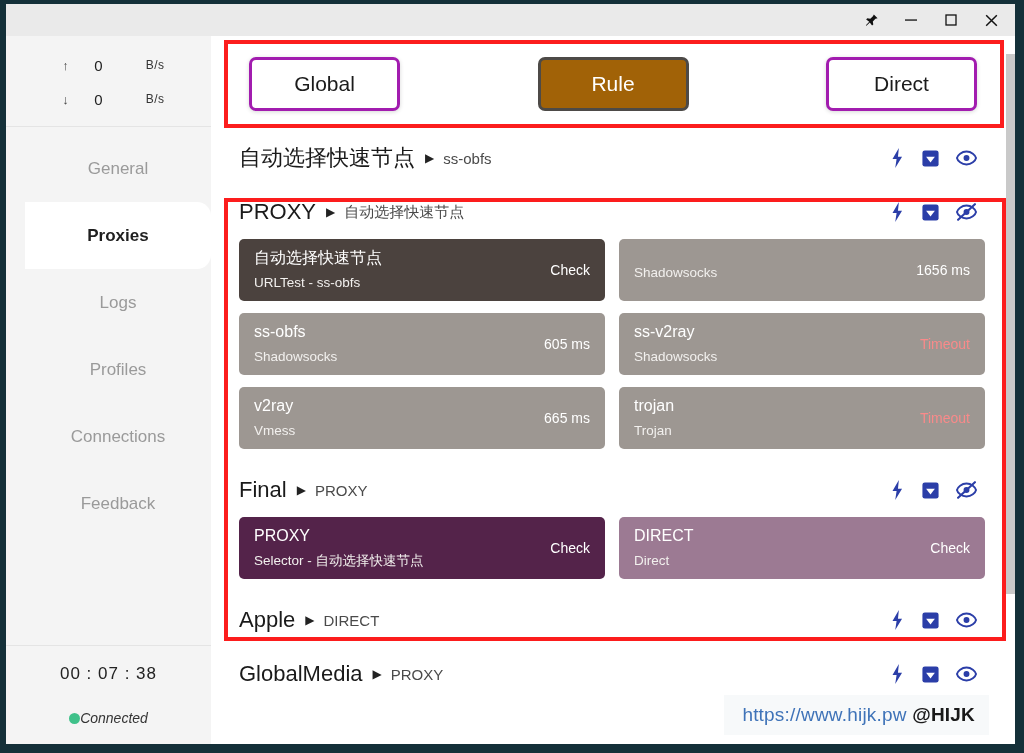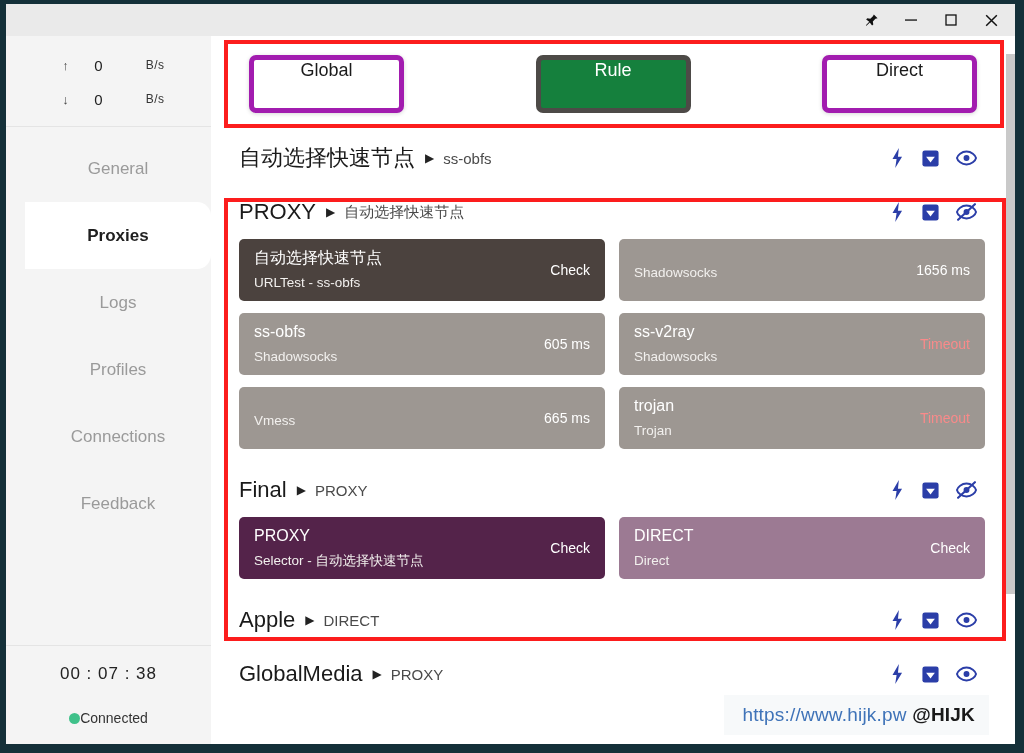--- a/index.html
+++ b/index.html
@@ -65,40 +65,40 @@
   }
   .navitem.active::before{
     content:"";position:absolute;left:0;top:0;bottom:0;width:0;
   }
 
   .sidefoot{
     padding-bottom:18px;border-top:1px solid #e4e4e4;padding-top:18px;
     display:flex;flex-direction:column;align-items:center;gap:26px;
   }
   .timer{font-size:17px;color:#222;letter-spacing:1px;}
-  .connwrap{display:flex;align-items:center;}
+  .connwrap{display:flex;align-items:center;font-style:italic;}
   .dot{width:11px;height:11px;border-radius:50%;background:#3fc18a;display:block;}
   .connlabel{font-size:14px;color:#333;}
 
   
   .main{flex:1;min-width:0;background:#fff;position:relative;display:flex;flex-direction:column;}
   .mainscroll{flex:1;overflow:hidden;position:relative;}
 
   .modebar{
     height:95px;display:flex;align-items:center;justify-content:space-between;
     padding:0 38px;box-sizing:border-box;
   }
   .modebtn{
     width:145px;height:48px;border-radius:7px;background:#fff;
-    border:5px solid #a21caf;
+    border:3px solid #a21caf;
     box-shadow:0 1px 4px rgba(0,0,0,.16);
-    display:flex;align-items:flex-start;justify-content:center;
-    font-size:18px;color:#1b1b1b;
-  }
-  .modebtn.active{background:#15803d;color:#fff;border-color:#4d4a47;box-shadow:none;}
+    display:flex;align-items:center;justify-content:center;
+    font-size:21px;color:#1b1b1b;
+  }
+  .modebtn.active{background:#a16207;color:#fff;border-color:#4d4a47;box-shadow:none;}
 
   .group{padding:0 30px 0 28px;}
   .grouphead{
     display:flex;align-items:center;height:54px;
   }
   .gtitle{font-size:22px;color:#1a1a1a;}
   .gcaret{margin:0 9px 0 10px;color:#222;font-size:12px;line-height:1;}
   .gsub{font-size:15px;color:#4a4a4a;}
   .gsub.cjk{font-size:15px;}
   .gicons{margin-left:auto;display:flex;align-items:center;gap:16px;padding-right:8px;}
@@ -310,20 +310,21 @@
                 </div>
                 <div class="card">
                   <div class="cardtexts">
                     <div class="cardname">ss-v2ray</div>
                     <div class="cardtype">Shadowsocks</div>
                   </div>
                   <div class="cardstat timeout">Timeout</div>
                 </div>
                 <div class="card">
                   <div class="cardtexts">
+                    <div class="cardname">v2ray</div>
                     <div class="cardtype">Vmess</div>
                   </div>
                   <div class="cardstat">665 ms</div>
                 </div>
                 <div class="card">
                   <div class="cardtexts">
                     <div class="cardname">trojan</div>
                     <div class="cardtype">Trojan</div>
                   </div>
                   <div class="cardstat timeout">Timeout</div>

